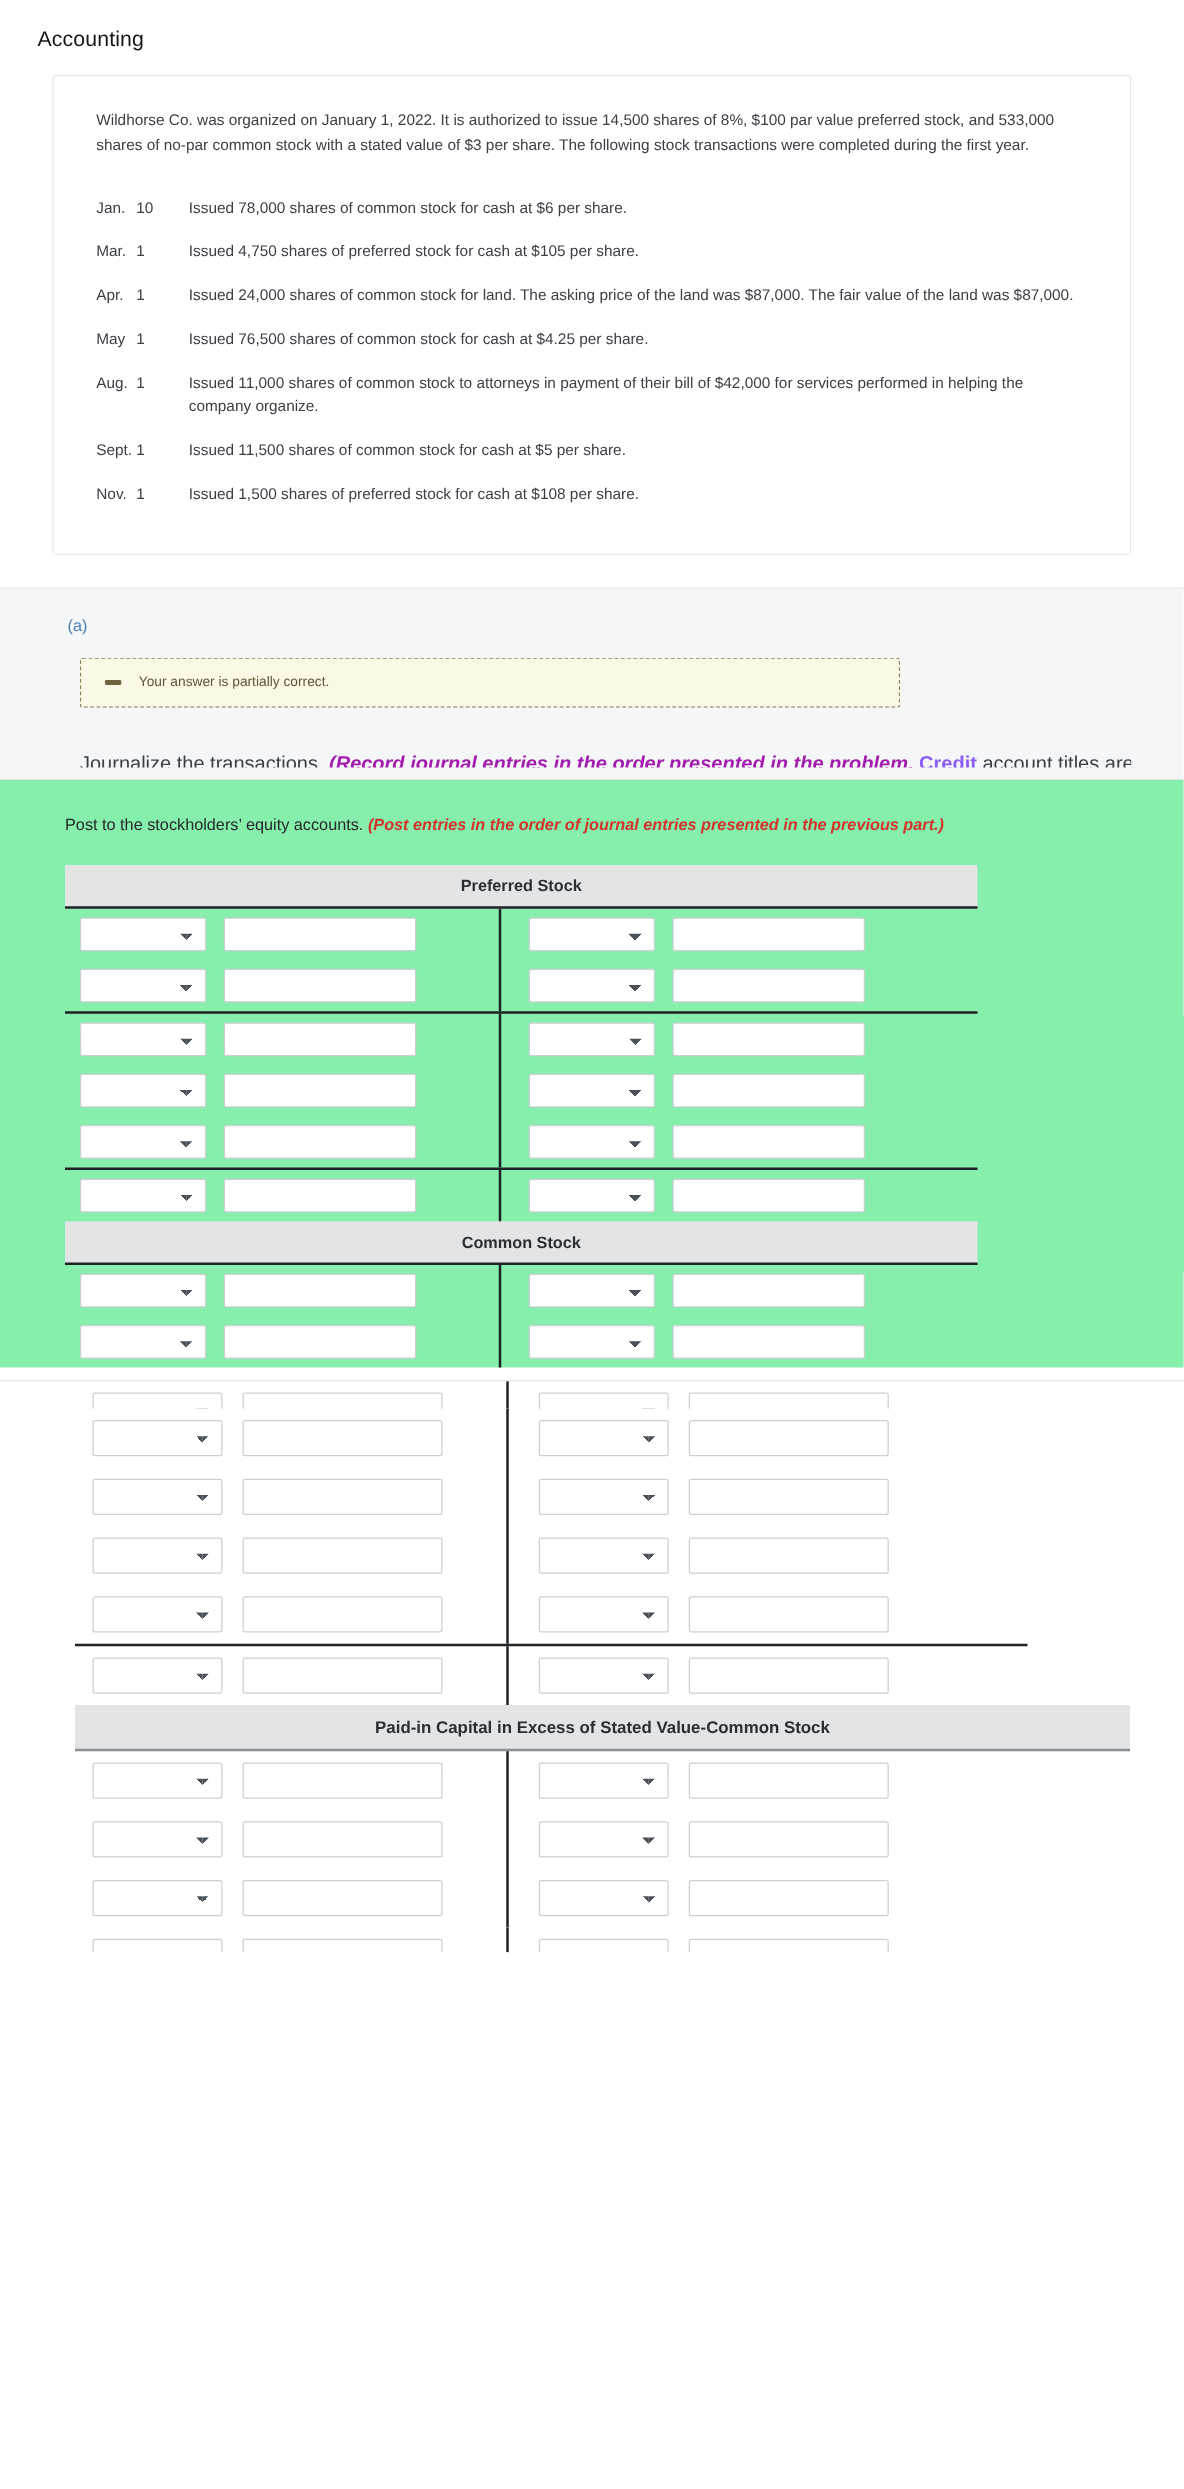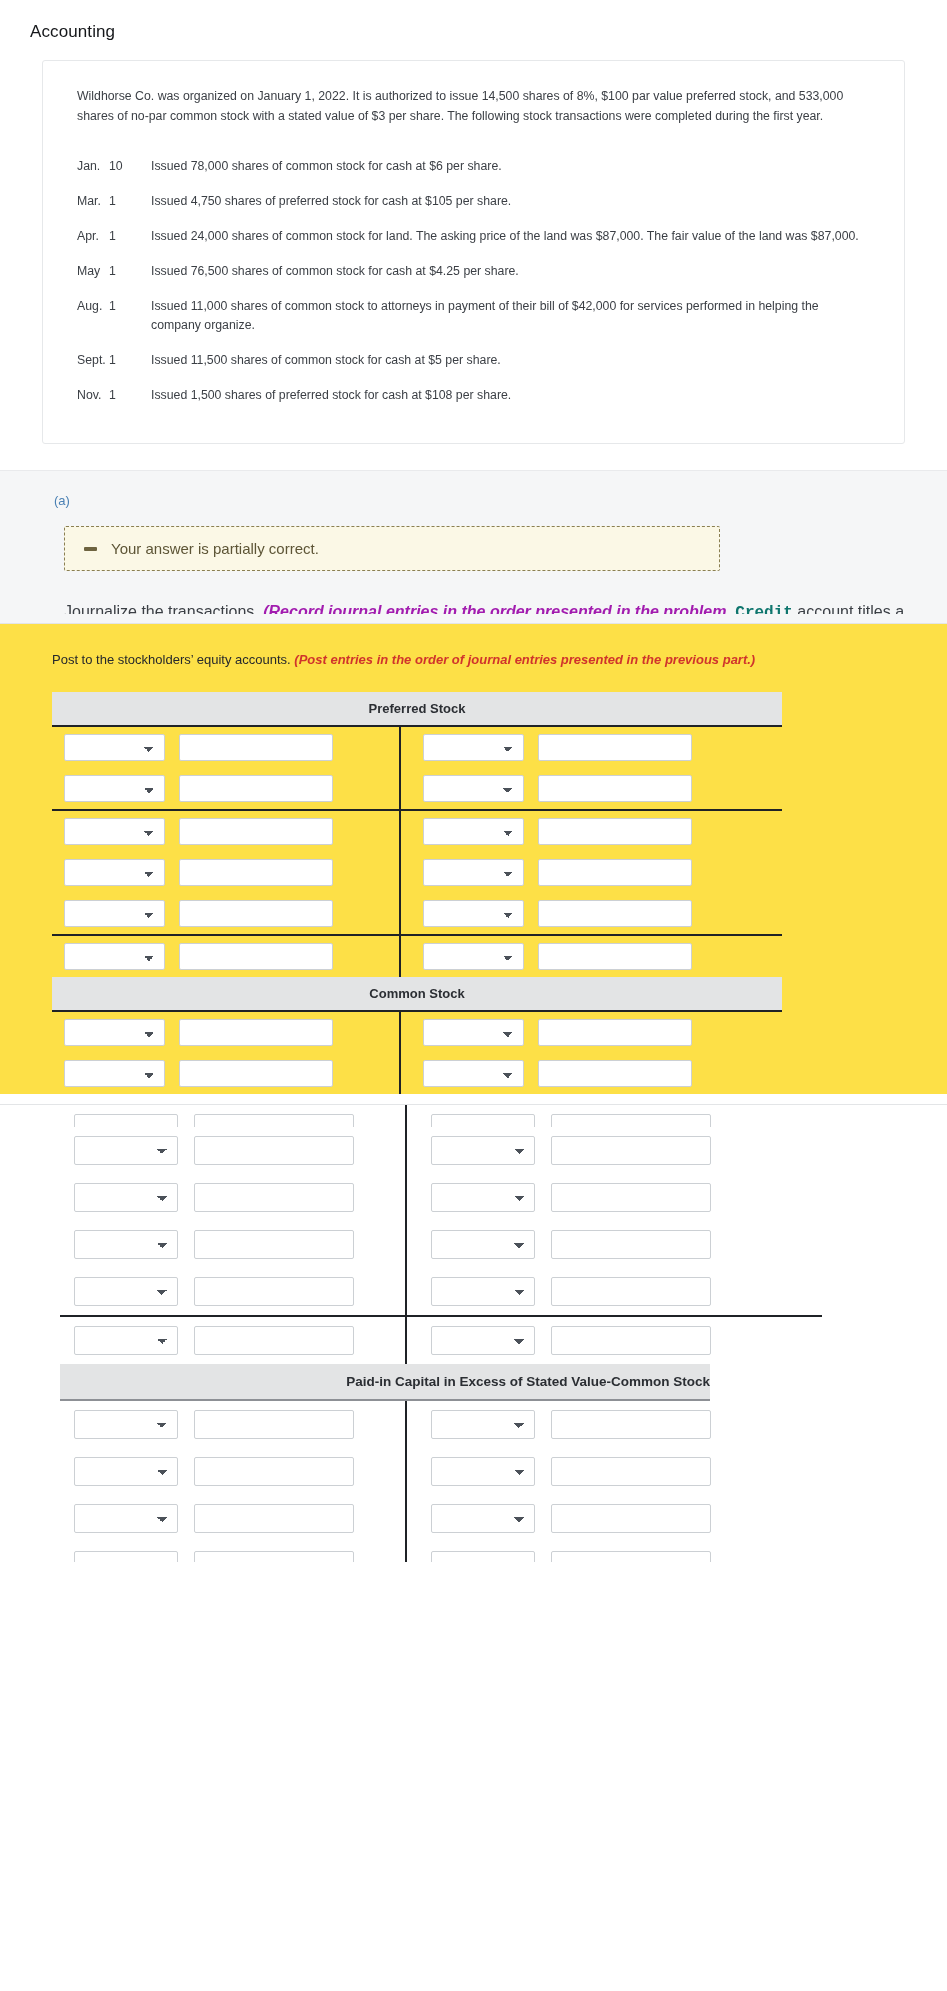--- a/index.html
+++ b/index.html
@@ -84,46 +84,46 @@
     width: 656px;
   }
   .alert-icon {
     width: 13px; height: 4px;
     background: #6e6440;
     border-radius: 1px;
     flex: 0 0 auto;
     margin-left: 3px;
   }
   .alert-text {
-    font-size: 15px;
+    font-size: 11px;
     color: #5d5536;
   }
   .clipped-line {
     height: 11px;
     overflow: hidden;
     padding-left: 22px;
     margin-top: 2px;
   }
   .clipped-line span {
     font-size: 16px;
     color: #3b3f45;
     white-space: nowrap;
     text-align: right;
   }
   .clipped-line .red { color: #a21caf; font-weight: bold; font-style: italic; }
-  .clipped-line .blue { color: #0f766e; font-weight: bold; font-family: Liberation Mono, monospace; }
+  .clipped-line .blue { color: #8b5cf6; font-weight: bold; }
 
   .section-rule {
     border-bottom: 1px solid #e3e5e7;
     margin: 9px -42px 0 -42px;
   }
 
   
   .ledger-panel {
-    background: #fde047;
+    background: #86efac;
     padding: 0 42px;
   }
   .instruction {
     font-size: 13px;
     color: #25282c;
     padding: 26px 0 22px 10px;
     line-height: 1.5;
   }
   .instruction .emph {
     color: #d0342c;
@@ -207,27 +207,27 @@
   .ledger-panel-2 {
     background: #fff;
     border-top: 1px solid #e3e5e7;
     padding: 0 42px;
     margin-top: 10px;
     position: relative;
   }
   .taccount-2 { width: 762px; margin-left: 18px; }
   .acct-head-2 {
     background: #e3e4e5;
-    text-align: right;
+    text-align: center;
     font-size: 13.5px;
     font-weight: bold;
     color: #2b2e33;
     padding: 10px 0;
     border-bottom: 2px solid #8d9095;
-    width: 650px;
+    width: 844px;
   }
   .acct-body-2 { position: relative; width: 762px; }
   .acct-body-2::before {
     content: "";
     position: absolute;
     left: 345px; top: 0; bottom: 0;
     width: 2px;
     background: #1f2226;
   }
   .tline-2 { border-bottom: 2px solid #1f2226; width: 762px; }

